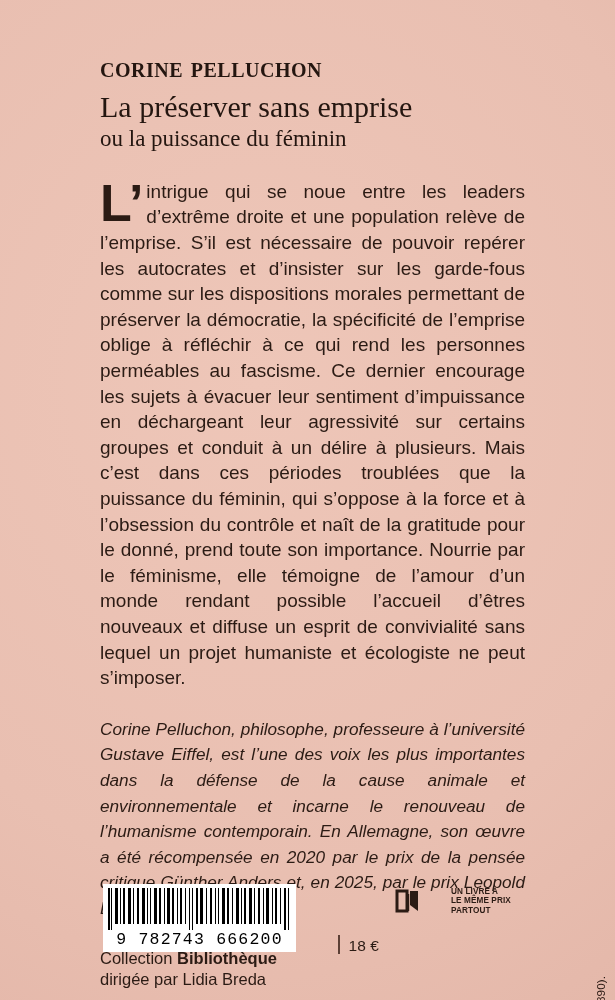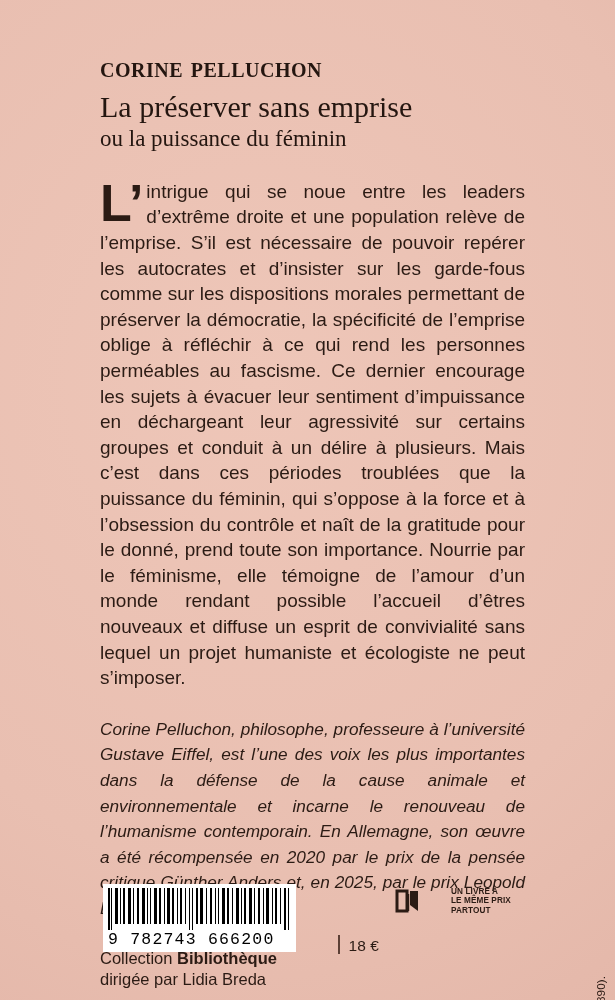--- a/index.html
+++ b/index.html
@@ -125,21 +125,21 @@
   .bars {
     height: 42px;
     width: 100%;
     display: block;
   }
   .barcode-digits {
     font-family: "Liberation Mono", monospace;
     font-size: 16.5px;
     letter-spacing: 1.2px;
     color: #000;
-    text-align: left;
+    text-align: center;
     line-height: 20px;
     white-space: pre;
   }
 
   .publisher-block {
     position: absolute;
     left: 238px;
     top: 0;
     width: 190px;
   }

